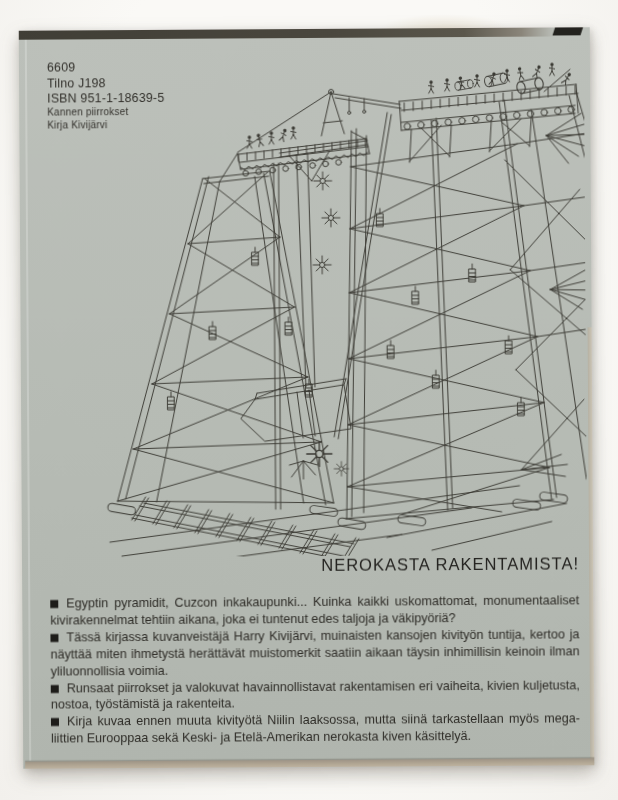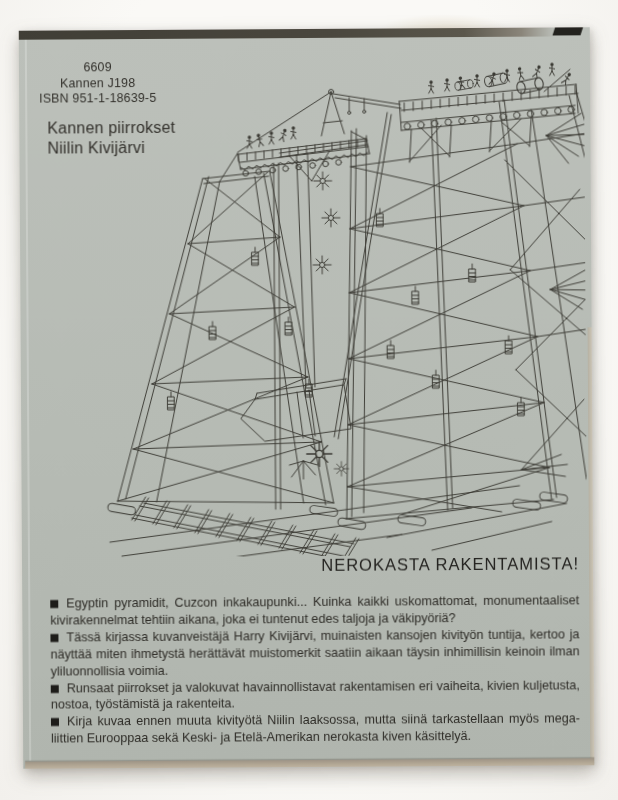--- a/index.html
+++ b/index.html
@@ -33,26 +33,26 @@
   }
   .page-edge-right{
     position:absolute;right:0;top:300px;bottom:7px;width:4px;
     background:linear-gradient(90deg,#b5b0a2,#cbc4b4);
   }
   .crease{
     position:absolute;left:6px;top:9px;bottom:8px;width:2px;
     background:rgba(255,255,255,.22);
   }
   .codes{
-    position:absolute;left:20px;top:30px;color:#33312c;
-    font-size:12.4px;line-height:1.26;letter-spacing:.2px;text-align:center;
+    position:absolute;left:28px;top:30px;color:#33312c;
+    font-size:12.4px;line-height:1.26;letter-spacing:.2px;
   }
   .credits{
-    position:absolute;left:28px;top:88px;color:#33312c;
-    font-size:16px;line-height:1.26;letter-spacing:.2px;
+    position:absolute;left:28px;top:76px;color:#33312c;
+    font-size:10px;line-height:1.26;letter-spacing:.2px;
   }
   .illustration{position:absolute;left:30px;top:12px;width:535px;height:515px;}
   .illustration svg{width:100%;height:100%;}
   .heading{
     position:absolute;left:28px;right:14px;top:527px;
     text-align:right;color:#242320;font-size:16.5px;letter-spacing:1px;
     font-weight:400;
   }
   .blurb{
     position:absolute;left:28px;right:14px;top:565px;
@@ -69,27 +69,27 @@
 
 <div class="stain"></div>
 
 <div class="book">
   <div class="board-edge"></div>
   <div class="corner-mark"></div>
   <div class="crease"></div>
 
   <div class="codes">
     <div>6609</div>
-    <div>Kannen J198</div>
+    <div>Tilno J198</div>
     <div>ISBN 951-1-18639-5</div>
   </div>
 
   <div class="credits">
     <div>Kannen piirrokset</div>
-    <div>Niilin Kivijärvi</div>
+    <div>Kirja Kivijärvi</div>
   </div>
 
   <div class="illustration" role="img" aria-label="Pen-and-ink drawing of huge timber scaffolding towers with workers on top platforms lowering a stone block onto a wooden sledge track">
     <svg viewBox="0 0 535 515" xmlns="http://www.w3.org/2000/svg">
       <defs>
         <g id="fig">
           <circle cx="0" cy="-8" r="1.7" fill="#3b3a34" stroke="none"></circle>
           <path d="M0 -6.3V-1.5M0 -1.5L-2.4 3M0 -1.5L2.4 3M-2.6 -4.6L2.6 -3.6"></path>
         </g>
         <g id="star">

